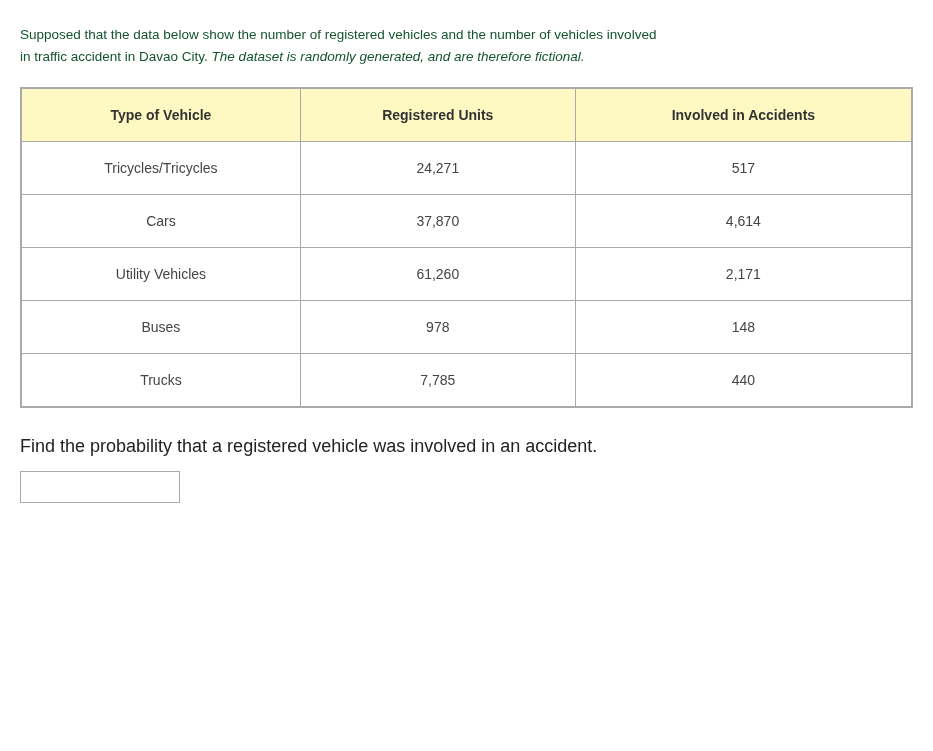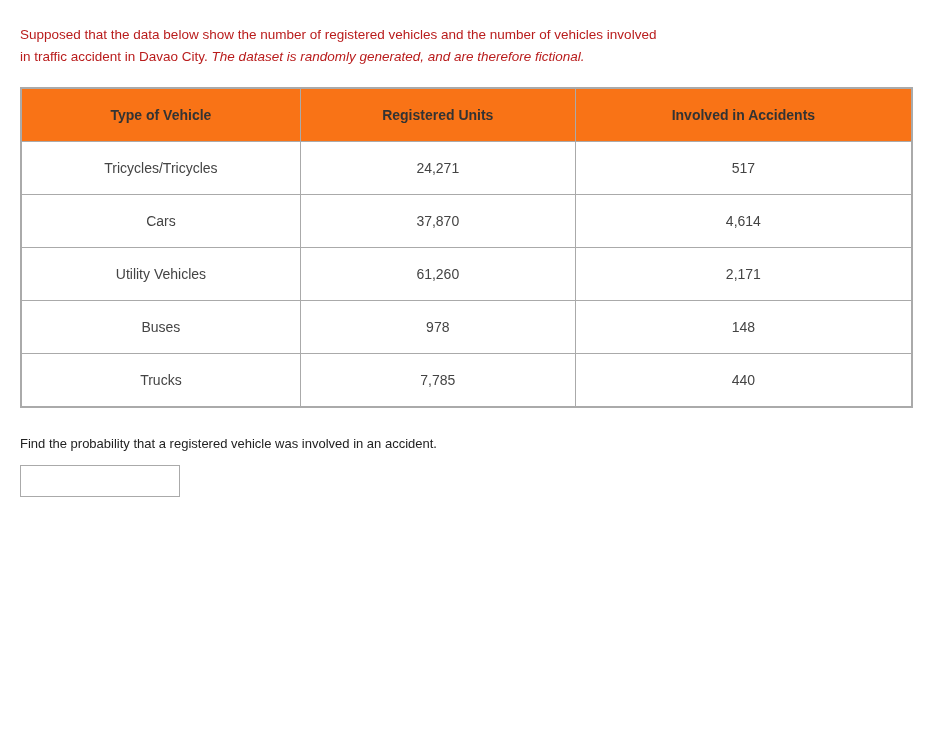--- a/index.html
+++ b/index.html
@@ -14,21 +14,21 @@
       background: #ffffff;
       color: #333333;
       padding: 24px 20px;
       max-width: 933px;
     }
 
     .intro-text {
       font-size: 13.5px;
       line-height: 1.6;
       margin-bottom: 20px;
-      color: #b91c1c;
+      color: #14532d;
     }
 
     .intro-text em {
     }
 
     .table-container {
       width: 100%;
       border: 1px solid #aaa;
       border-collapse: collapse;
       margin-bottom: 28px;
@@ -41,30 +41,30 @@
 
     th, td {
       border: 1px solid #aaa;
       padding: 18px 16px;
       text-align: center;
     }
 
     th {
       font-weight: bold;
       font-size: 14px;
-      background: #f97316;
+      background: #fef9c3;
     }
 
     td {
       font-size: 14px;
       color: #444;
     }
 
     .footer-text {
-      font-size: 13px;
+      font-size: 18px;
       color: #222;
       margin-bottom: 14px;
     }
 
     .answer-input {
       width: 160px;
       height: 32px;
       border: 1px solid #aaa;
       padding: 4px 8px;
       font-size: 14px;

